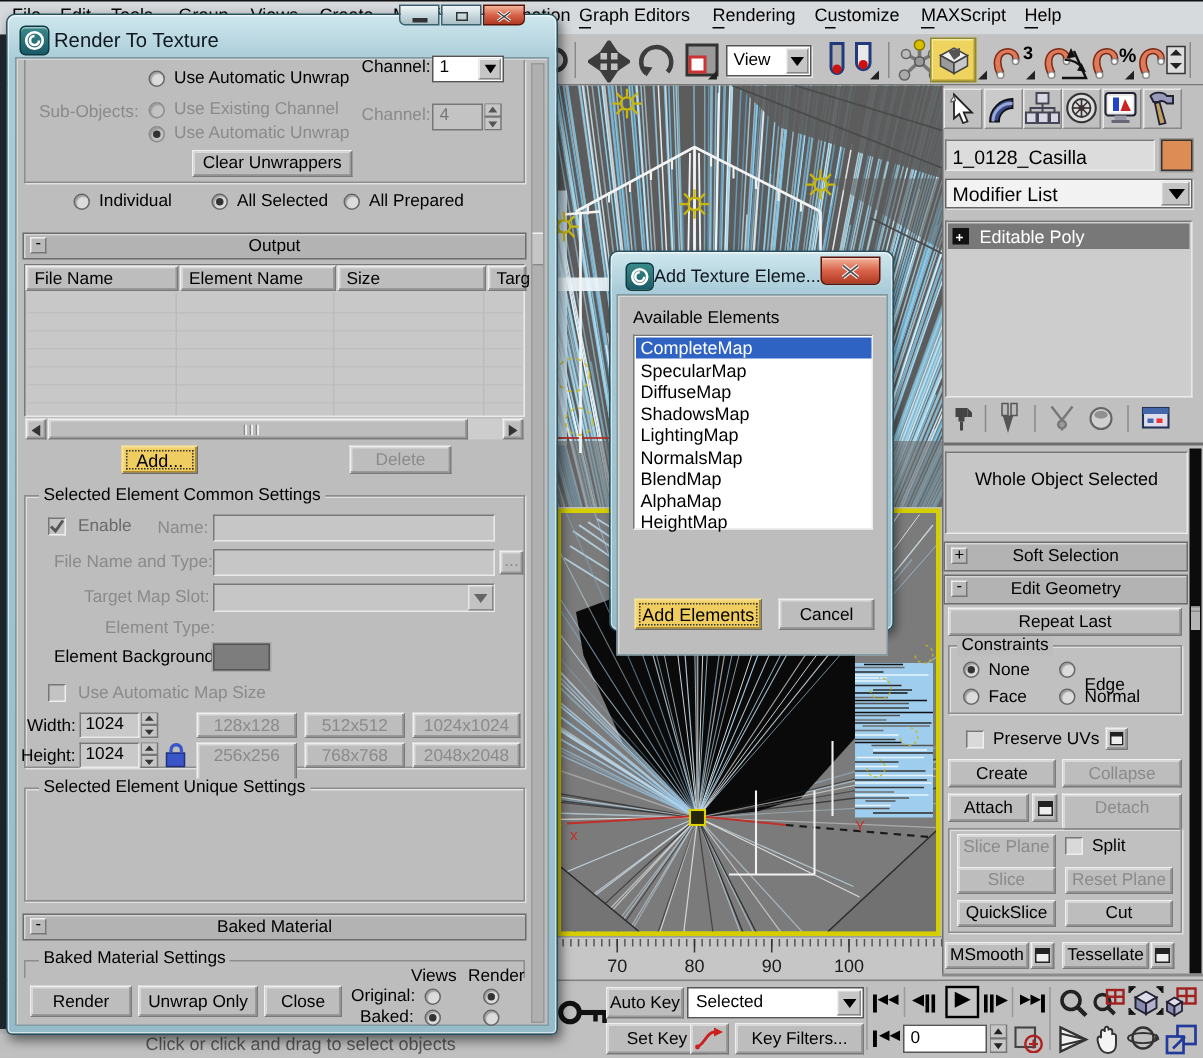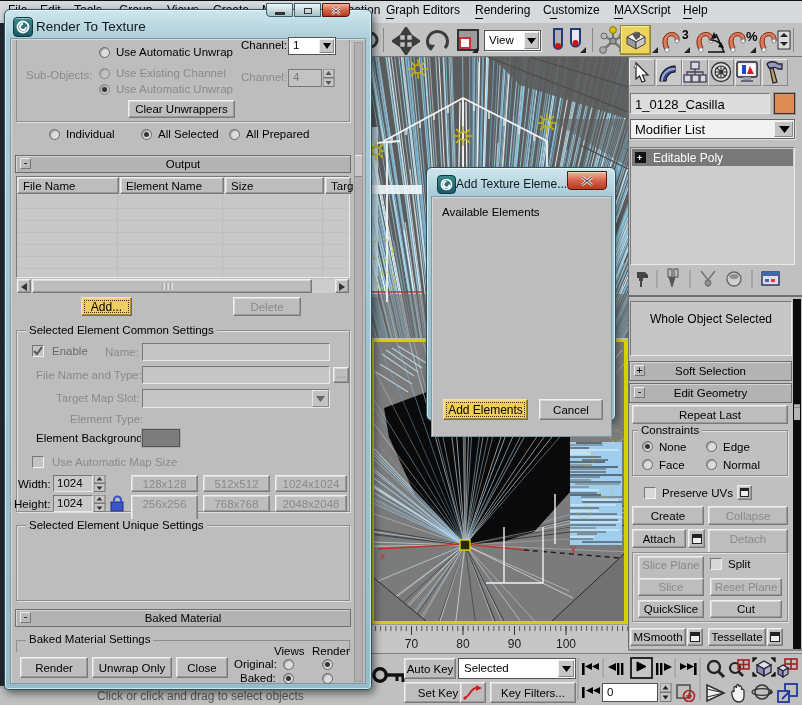--- a/index.html
+++ b/index.html
@@ -1334,21 +1334,21 @@
 <div class="abs" style="left:793px;top:299px;width:8px;height:350px;background:#0c0c0c"></div>
 <div class="abs" style="left:794px;top:404px;width:6px;height:16px;background:#b5b5b5;border-top:4px double #888"></div>
 <div class="hdr" style="left:629px;top:361px;width:163px;height:20px;line-height:19px">Soft Selection<div class="hbx">+</div></div>
 <div class="hdr" style="left:629px;top:383px;width:163px;height:20px;line-height:19px">Edit Geometry<div class="hbx" style="line-height:7px">-</div></div>
 <div class="btn" style="left:632px;top:405px;width:156px;height:19px;line-height:18px">Repeat Last</div>
 <div class="grp" style="left:632px;top:430px;width:156px;height:46px"></div>
 <div class="glbl" style="left:638px;top:424px">Constraints</div>
 <span class="rad on" style="left:642px;top:441px"></span>
 <div class="lbl" style="left:659px;top:441px">None</div>
 <span class="rad" style="left:706px;top:441px"></span>
-<div class="lbl" style="left:723px;top:441px">Edge</div>
+<div class="lbl" style="left:723px;top:451px">Edge</div>
 <span class="rad" style="left:642px;top:459px"></span>
 <div class="lbl" style="left:659px;top:459px">Face</div>
 <span class="rad" style="left:706px;top:459px"></span>
 <div class="lbl" style="left:723px;top:459px">Normal</div>
 <span class="chk" style="left:644px;top:487px"></span>
 <div class="lbl" style="left:662px;top:487px">Preserve UVs</div>
 <div class="btn" style="left:737px;top:485px;width:15px;height:15px"><svg width="9" height="9" style="margin-top:2px">
       <rect x="0" y="0" width="9" height="9" fill="#222"></rect>
       <rect x="1" y="3" width="7" height="5" fill="#eee"></rect>
     </svg></div>
@@ -1537,31 +1537,43 @@
 <div class="lbl" style="left:274px;top:645px">Views</div>
 <div class="lbl" style="left:312px;top:645px">Render</div>
 <div class="lbl" style="left:234px;top:658px">Original:</div>
 <span class="rad" style="left:283px;top:659px"></span>
 <span class="rad on" style="left:322px;top:659px"></span>
 <div class="lbl" style="left:240px;top:672px">Baked:</div>
 <span class="rad on" style="left:283px;top:673px"></span>
 <span class="rad" style="left:322px;top:673px"></span>
 <div class="abs" style="left:354px;top:42px;width:9px;height:640px;background:#b0b0b0;border:1px solid #999"></div>
 <div class="abs" style="left:355px;top:155px;width:7px;height:22px;background:#c6c6c6;border-top:1px solid #eee;border-bottom:1px solid #888"></div>
-<div class="abs" style="left:426px;top:167px;width:190px;height:254px;border-radius:6px;
+<div class="abs" style="left:406px;top:167px;width:190px;height:254px;border-radius:6px;
 background:linear-gradient(180deg,#cfe7ee,#a9ccd8 26px,#96bcca);border:1px solid #28505e;
 box-shadow:2px 3px 6px rgba(0,0,0,.38),inset 0 0 0 1px rgba(255,255,255,.6)">
 <div class="abs" style="left:10px;top:7px;width:19px;height:19px;border-radius:4px;background:linear-gradient(180deg,#3a8a8a,#1a5a66);border:1px solid #0d3a42">
 <svg width="13" height="13" style="margin:2px">
         <circle cx="6.5" cy="6.5" r="5" fill="none" stroke="#fff" stroke-width="1.7"></circle>
         <path d="M6.5 3.5a3 3 0 1 0 3 3" fill="none" stroke="#fff" stroke-width="1.7"></path>
       </svg></div>
 <div class="lbl" style="left:29px;top:9px;font-size:12px;color:#101820">Add Texture Eleme...</div>
 <div class="abs" style="left:140px;top:3px;width:40px;height:19px;background:linear-gradient(180deg,#f2b49a,#d8634a 50%,#b03a22);border:1px solid #5a1408;border-radius:0 0 4px 4px;box-shadow:inset 0 1px 0 rgba(255,255,255,.4)">
 <svg width="12" height="10" style="margin:4px 0 0 13px" viewBox="0 0 12 10">
         <path d="M1 1l10 8M11 1l-10 8" stroke="#fff" stroke-width="2.6"></path>
         <path d="M1 1l10 8M11 1l-10 8" stroke="#555" stroke-width="1.1"></path>
       </svg></div>
 <div class="abs" style="left:4px;top:28px;width:181px;height:241px;background:#bdbdbd;border:1px solid #7e9aa2;box-shadow:inset 1px 1px 0 #d8d8d8"></div>
 <div class="lbl" style="left:15px;top:38px">Available Elements</div>
+<div class="abs" style="left:15px;top:55px;width:160px;height:130px;background:#fff;border:1px solid #777;border-bottom-color:#eee;border-right-color:#eee">
+<div class="abs" style="left:1px;top:1px;width:157px;height:14px;background:#2e63c4"></div>
+<div class="lbl" style="left:4px;top:1px;color:#fff;font-size:12px">CompleteMap</div>
+<div class="lbl" style="left:4px;top:15.5px;font-size:12px">SpecularMap</div>
+<div class="lbl" style="left:4px;top:30px;font-size:12px">DiffuseMap</div>
+<div class="lbl" style="left:4px;top:44.5px;font-size:12px">ShadowsMap</div>
+<div class="lbl" style="left:4px;top:59px;font-size:12px">LightingMap</div>
+<div class="lbl" style="left:4px;top:73.5px;font-size:12px">NormalsMap</div>
+<div class="lbl" style="left:4px;top:88px;font-size:12px">BlendMap</div>
+<div class="lbl" style="left:4px;top:102.5px;font-size:12px">AlphaMap</div>
+<div class="lbl" style="left:4px;top:117px;font-size:12px">HeightMap</div>
+    </div>
 <div class="ylw" style="left:16px;top:231px;width:85px;height:21px;line-height:20px">Add Elements<i></i></div>
 <div class="btn" style="left:112px;top:231px;width:64px;height:21px;line-height:20px">Cancel</div>
 </div>
 <div class="abs" style="left:0;top:23px;width:4px;height:663px;background:#1d242b"></div>
 </body></html>

